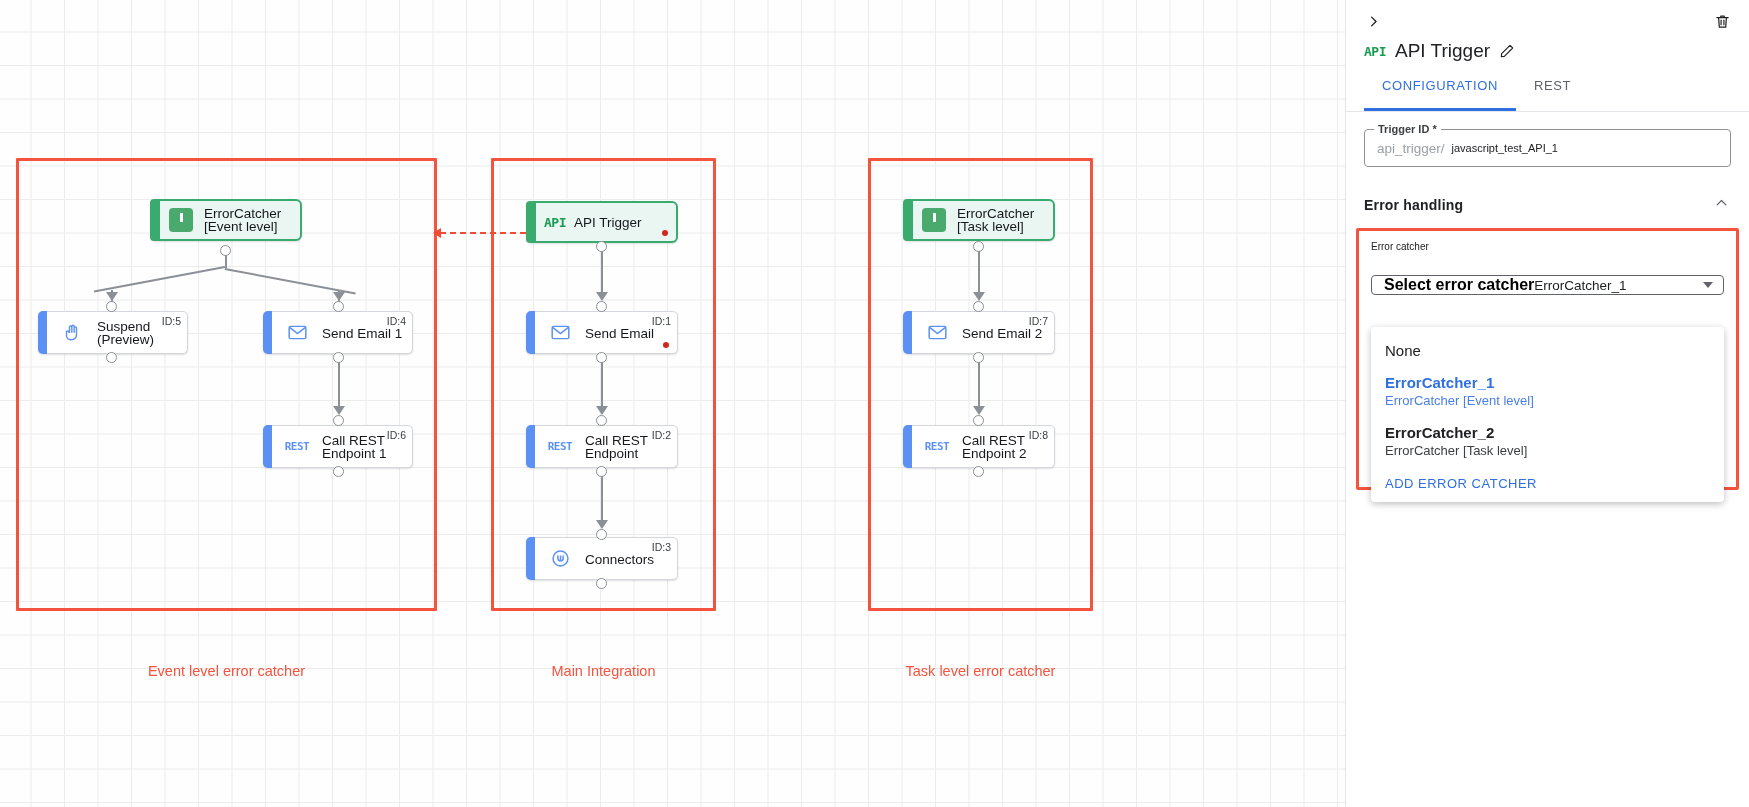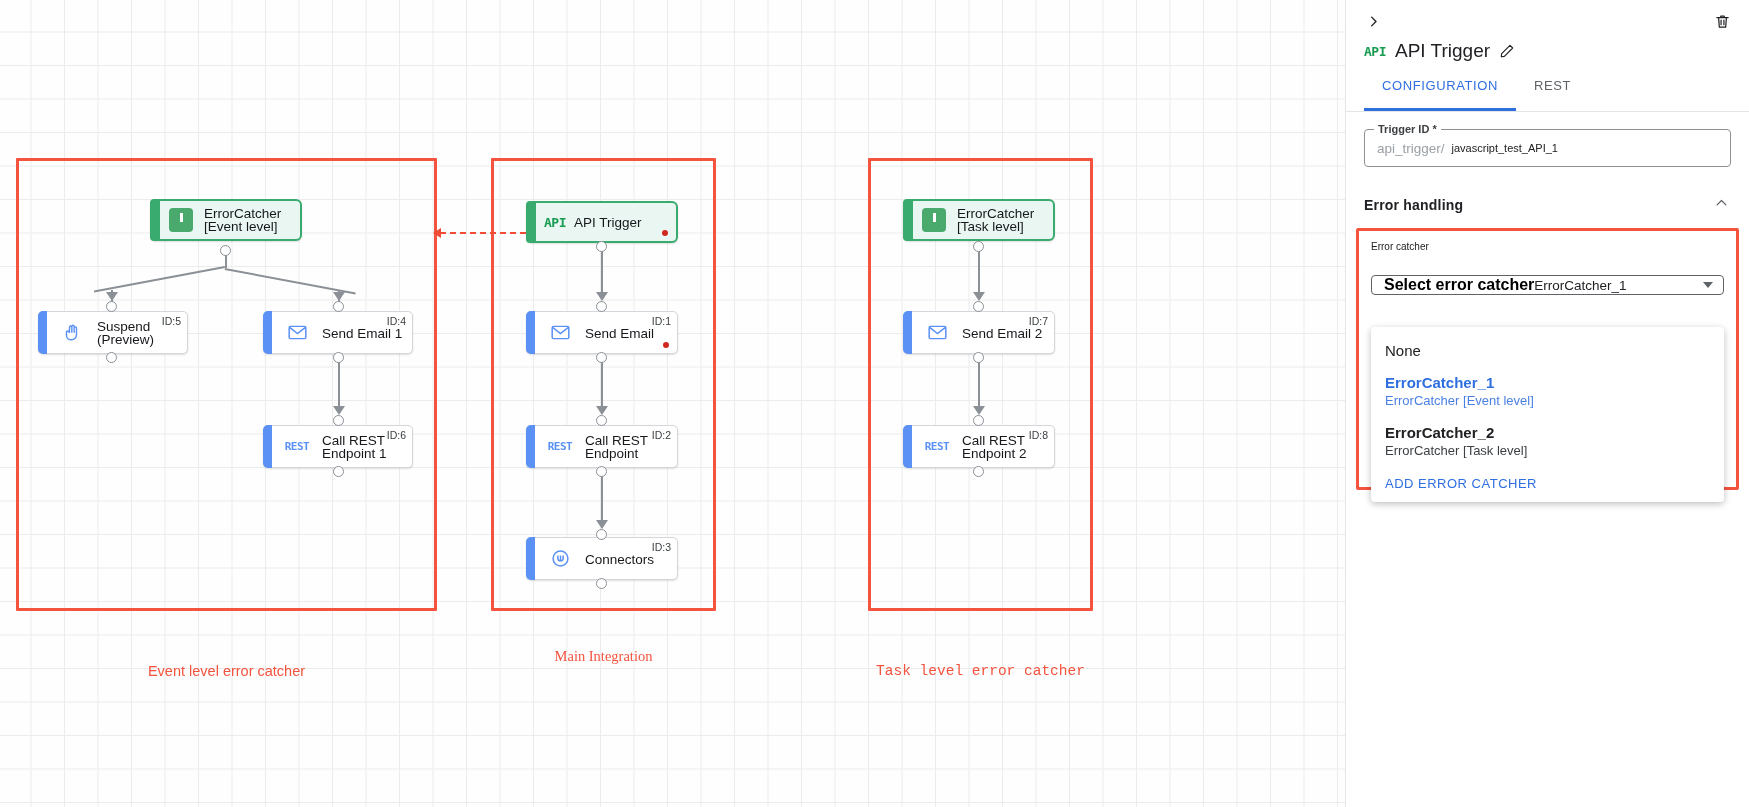--- a/index.html
+++ b/index.html
@@ -302,22 +302,22 @@
 
 <div id="app">
 
   <div id="canvas">
 
     <div class="group-box" style="left:16px; top:158px; width:421px; height:453px;"></div>
     <div class="group-box" style="left:491px; top:158px; width:225px; height:453px;"></div>
     <div class="group-box" style="left:868px; top:158px; width:225px; height:453px;"></div>
 
     <div class="group-label" style="left:16px; top:663px; width:421px;">Event level error catcher</div>
-    <div class="group-label" style="left:491px; top:648px; width:225px;font-family:Liberation Serif, serif;">Main Integration</div>
-    <div class="group-label" style="left:868px; top:663px; width:225px;font-family:Liberation Mono, monospace;">Task level error catcher</div>
+    <div class="group-label" style="left:491px; top:663px; width:225px;">Main Integration</div>
+    <div class="group-label" style="left:868px; top:663px; width:225px;">Task level error catcher</div>
 
     <div class="node green" style="left:150px; top:199px; width:152px; height:42px;">
       <div class="accent"></div>
       <div class="nicon" style="left:16px;">
         <div class="ec-icon">
             <i></i>
           </div>
       </div>
       <div class="nlabel" style="left:52px;">ErrorCatcher
 [Event level]</div>

